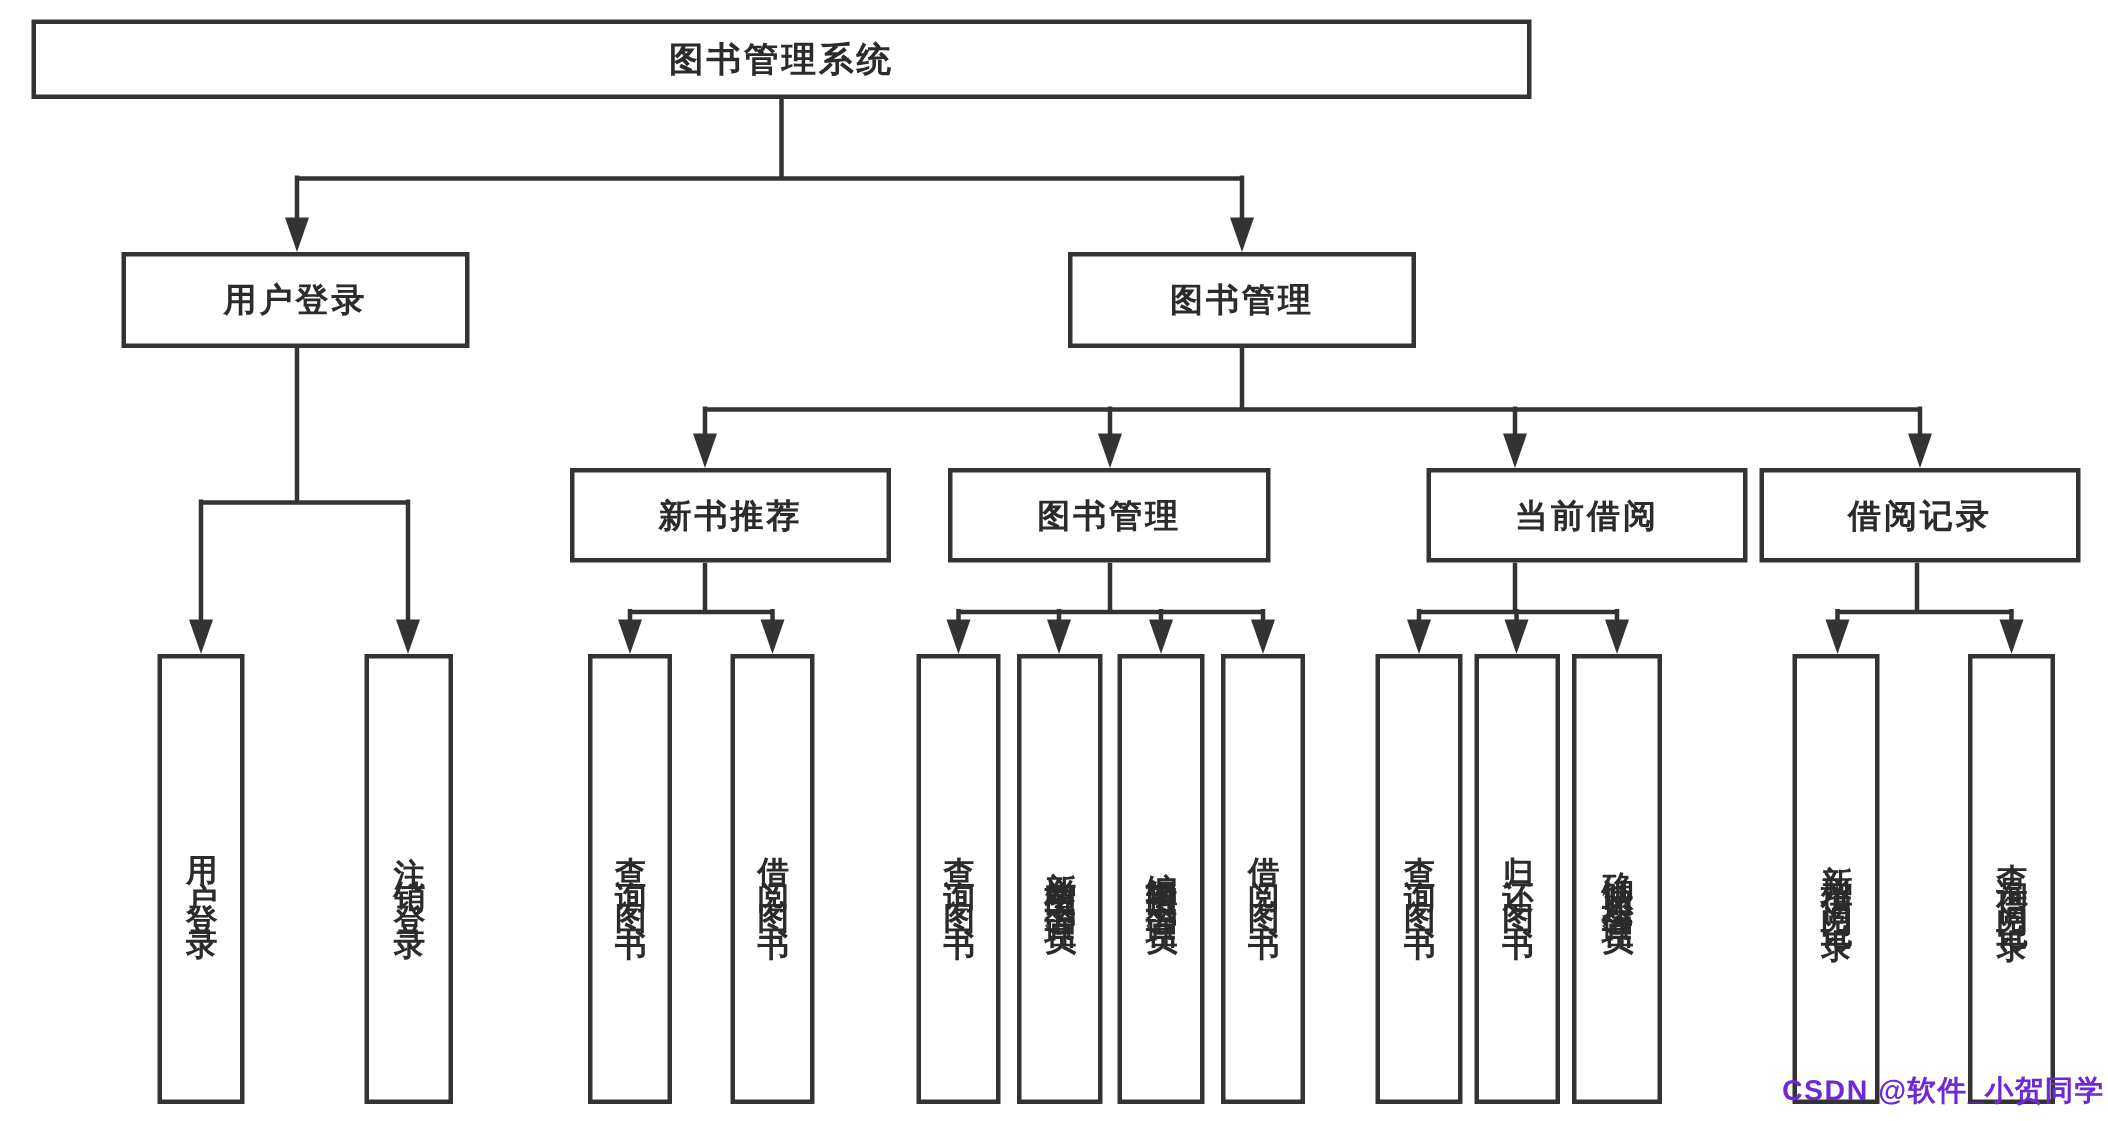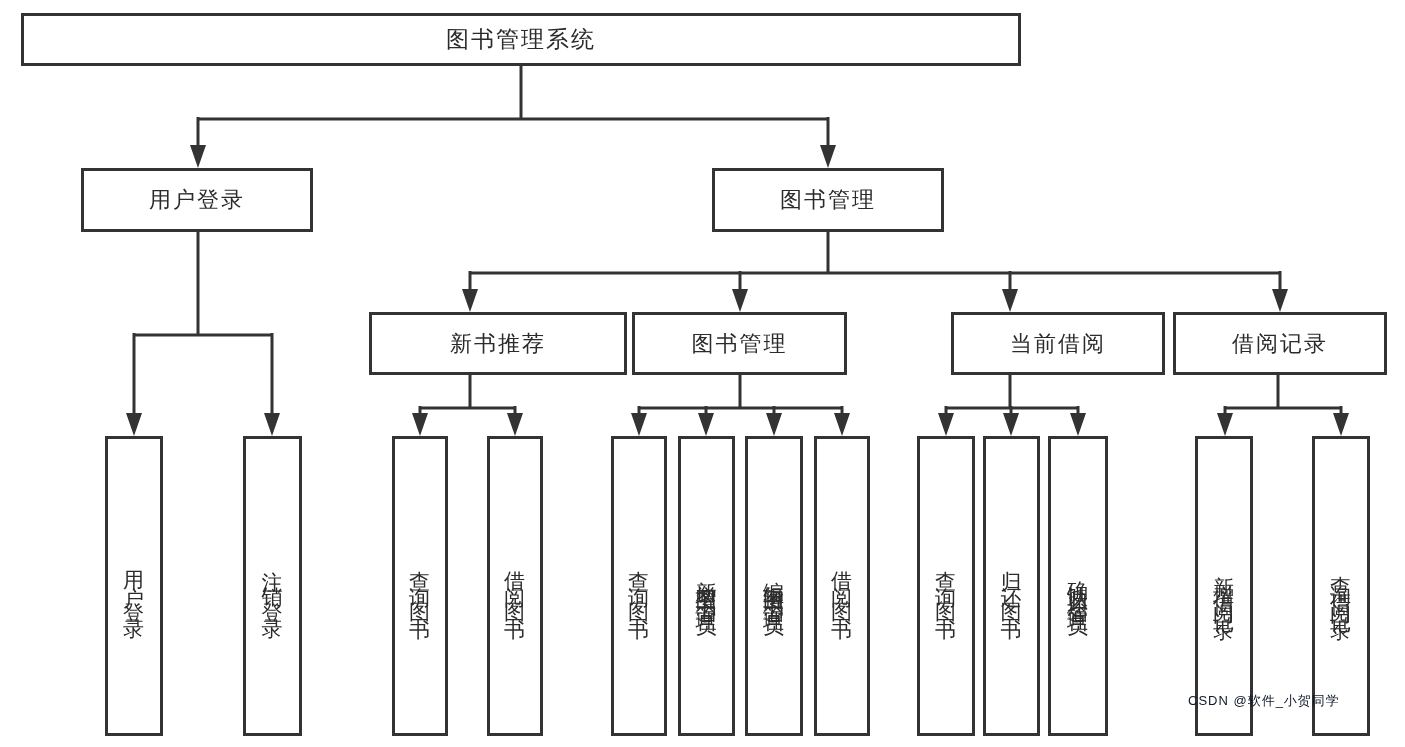--- a/index.html
+++ b/index.html
@@ -3,20 +3,21 @@
 <meta charset="utf-8">
 <style>
   html,body{margin:0;padding:0;background:#ffffff;}
   .canvas{
     position:relative;
     width:1405px;height:747px;
     background:#ffffff;
     font-family:"Liberation Sans", sans-serif;
     color:#2b2b2b;
     overflow:hidden;
+    font-weight:bold;
   }
   svg.connectors{position:absolute;left:0;top:0;pointer-events:none;}
   .box{
     position:absolute;
     box-sizing:border-box;
     border:3px solid #333333;
     background:#ffffff;
     display:flex;align-items:center;justify-content:center;
   }
   .hlabel{font-size:22px;letter-spacing:2px;white-space:nowrap;}
@@ -30,23 +31,23 @@
     text-orientation:upright;
     font-size:21px;
     line-height:1;
     white-space:nowrap;
   }
   .s-short{letter-spacing:16px;}
   .s-mid{letter-spacing:9px;}
   .s-long{letter-spacing:5px;}
   .watermark{
     position:absolute;
-    left:1188px;top:692px;
-    font-size:13px;
-    color:#0f172a;
+    left:1188px;top:714px;
+    font-size:19px;
+    color:#6d28d9;
     letter-spacing:1px;
     white-space:nowrap;
   }
 </style>
 </head>
 <body>
 
 <div class="canvas">
 
   <svg class="connectors" width="1405" height="747" viewBox="0 0 1405 747">
@@ -119,21 +120,21 @@
     <span class="hlabel">图书管理系统</span>
   </div>
 
   <div class="box l2" style="left:81px;">
     <span class="hlabel">用户登录</span>
   </div>
   <div class="box l2" style="left:712px;">
     <span class="hlabel">图书管理</span>
   </div>
 
-  <div class="box l3" style="left:369px;width:258px;">
+  <div class="box l3" style="left:380px;width:214px;">
     <span class="hlabel">新书推荐</span>
   </div>
   <div class="box l3" style="left:632px;width:215px;">
     <span class="hlabel">图书管理</span>
   </div>
   <div class="box l3" style="left:903px;width:214px;margin-left:48px;">
     <span class="hlabel">当前借阅</span>
   </div>
   <div class="box l3" style="left:1173px;width:214px;">
     <span class="hlabel">借阅记录</span>

